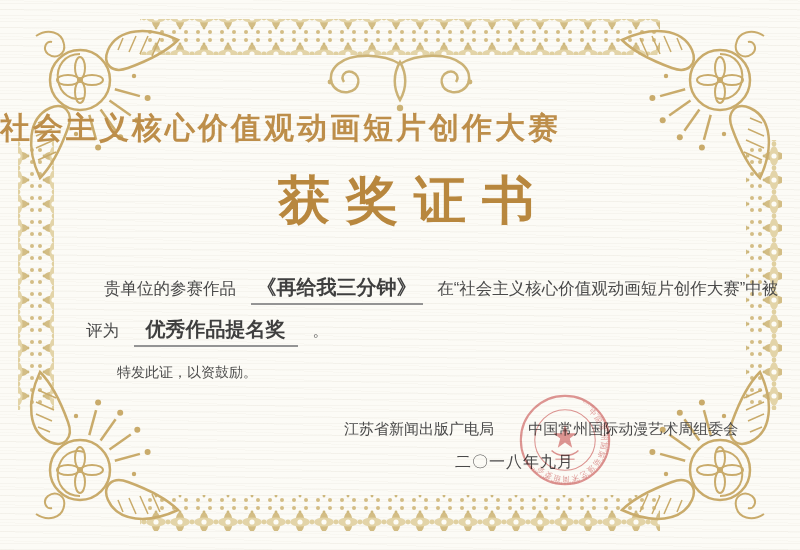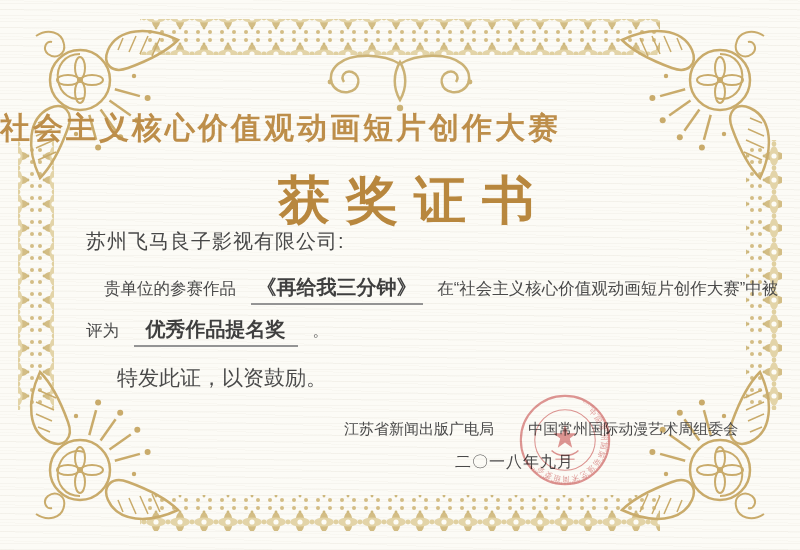--- a/index.html
+++ b/index.html
@@ -37,21 +37,21 @@
   .line{position:absolute;font-size:16.5px;color:#4a4a4a;white-space:nowrap;}
   .line2{left:104px;top:274px;}
   .line3{left:86px;top:316px;}
   .blank{
     display:inline-block;text-align:center;
     border-bottom:2px solid #949494;
     font-size:20px;font-weight:bold;color:#3f3f3f;
     min-width:152px;padding:0 6px 2px 6px;margin:0 10px;
     vertical-align:baseline;
   }
-  .closing{position:absolute;left:117px;top:364px;font-size:21px;}
+  .closing{position:absolute;left:117px;top:364px;font-size:14px;}
   .issuers{position:absolute;left:344px;top:420px;font-size:15px;white-space:nowrap;}
   .issuers .gap{display:inline-block;width:26px;}
   .date{
     position:absolute;left:455px;top:452px;width:160px;
     text-align:left;font-size:16px;letter-spacing:1px;
   }
   .seal{
     position:absolute;left:517px;top:392px;
     mix-blend-mode:multiply;opacity:0.85;
   }
@@ -147,21 +147,20 @@
       <path d="M0,-22 C-7,-10 -7,4 0,16 C7,4 7,-10 0,-22 Z"></path>
       <circle cx="0" cy="24" r="3.2" fill="#cbb276" stroke="none"></circle>
       <circle cx="-70" cy="-2" r="2.4" fill="#cbb276" stroke="none"></circle>
       <circle cx="70" cy="-2" r="2.4" fill="#cbb276" stroke="none"></circle>
     </g>
   </svg>
 
   <div class="subtitle">社会主义核心价值观动画短片创作大赛</div>
   <div class="title">获奖证书</div>
 
-  <div class="recipient">苏州飞马良子影视有限公司:</div>
 
   <div class="line line2">
     <span>贵单位的参赛作品</span>
     <span class="blank">《再给我三分钟》</span>
     <span>在“社会主义核心价值观动画短片创作大赛”中被</span>
   </div>
 
   <div class="line line3">
     <span>评为</span>
     <span class="blank">优秀作品提名奖</span>

